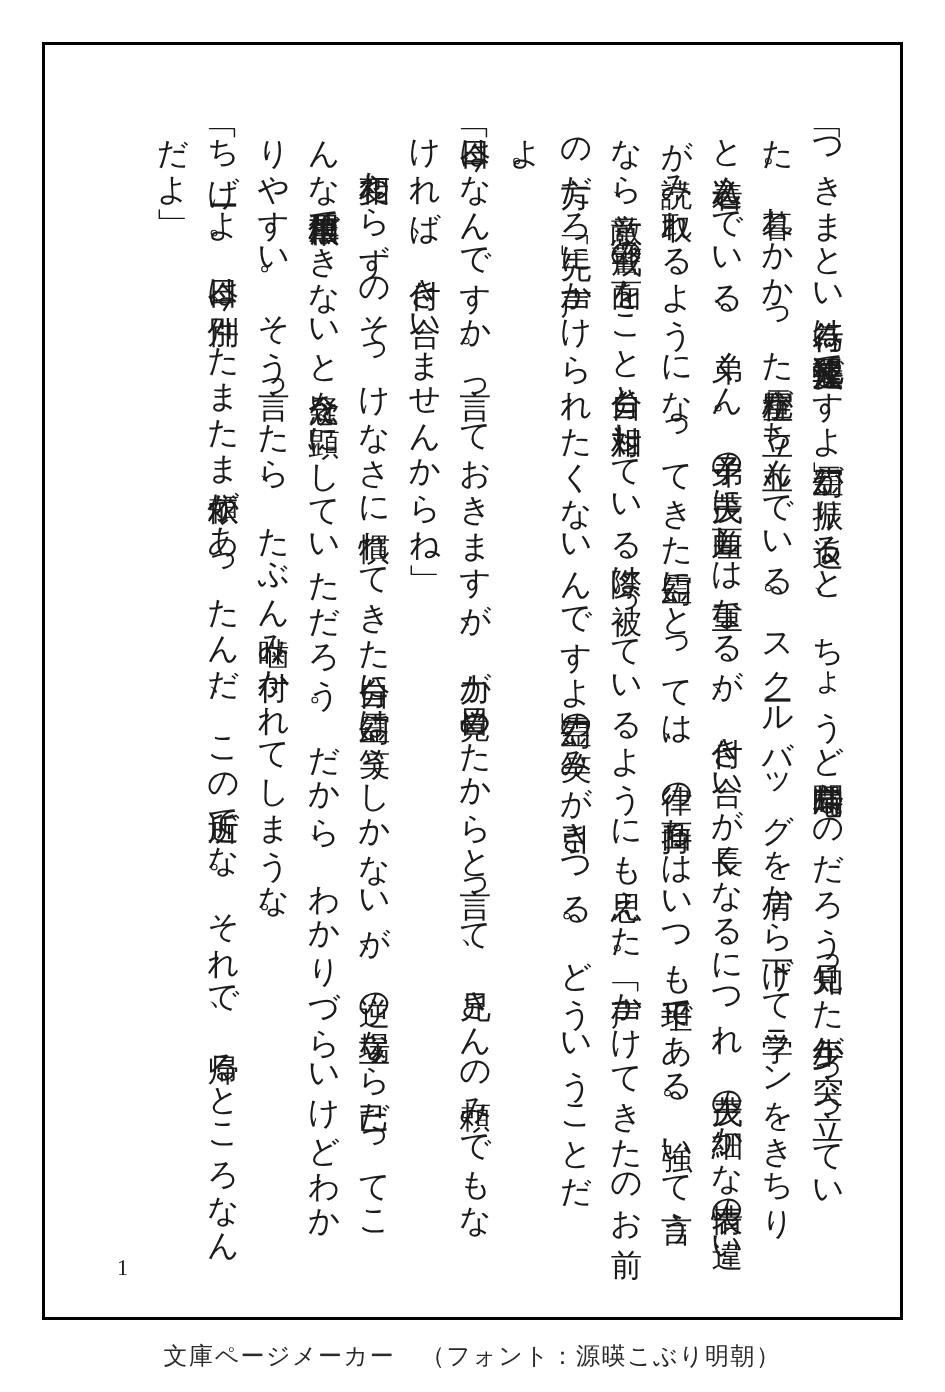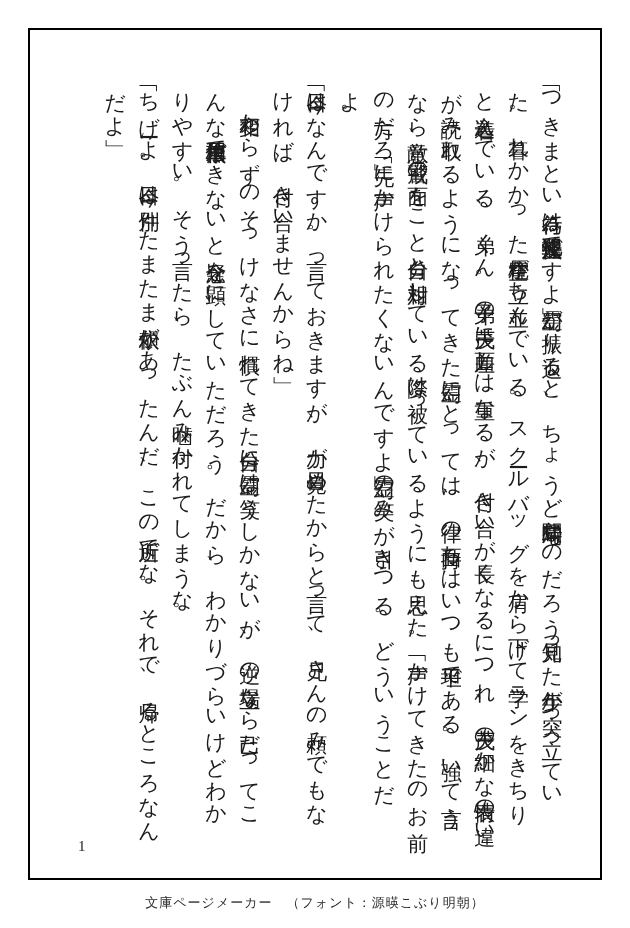--- a/index.html
+++ b/index.html
@@ -47,21 +47,21 @@
     top: 838px;
     font-size: 15px;
     color: #1b1b1b;
   }
   .footer-caption {
     position: absolute;
     left: 0;
     right: 0;
     top: 894px;
     text-align: center;
-    font-size: 13px;
+    font-size: 16px;
     letter-spacing: 1px;
     color: #2a2a2a;
   }
 </style>
 </head>
 <body>
 
 <div class="canvas">
 
   <div class="page-frame"></div>

